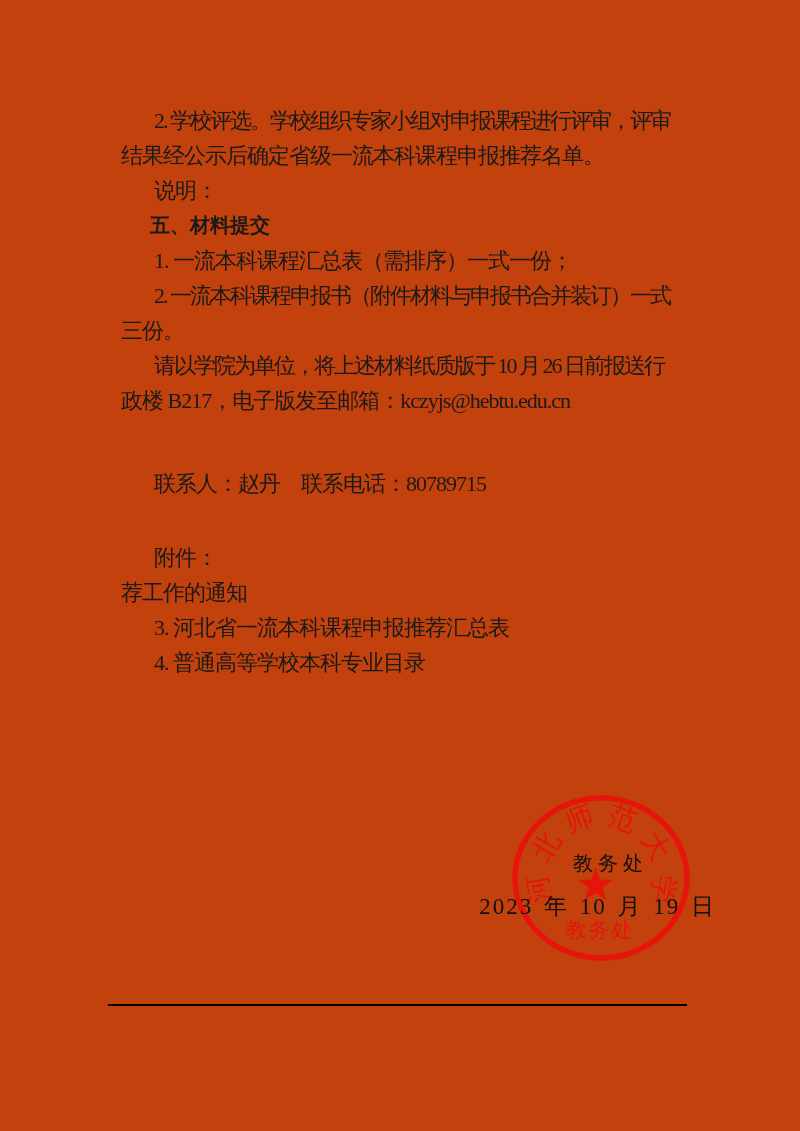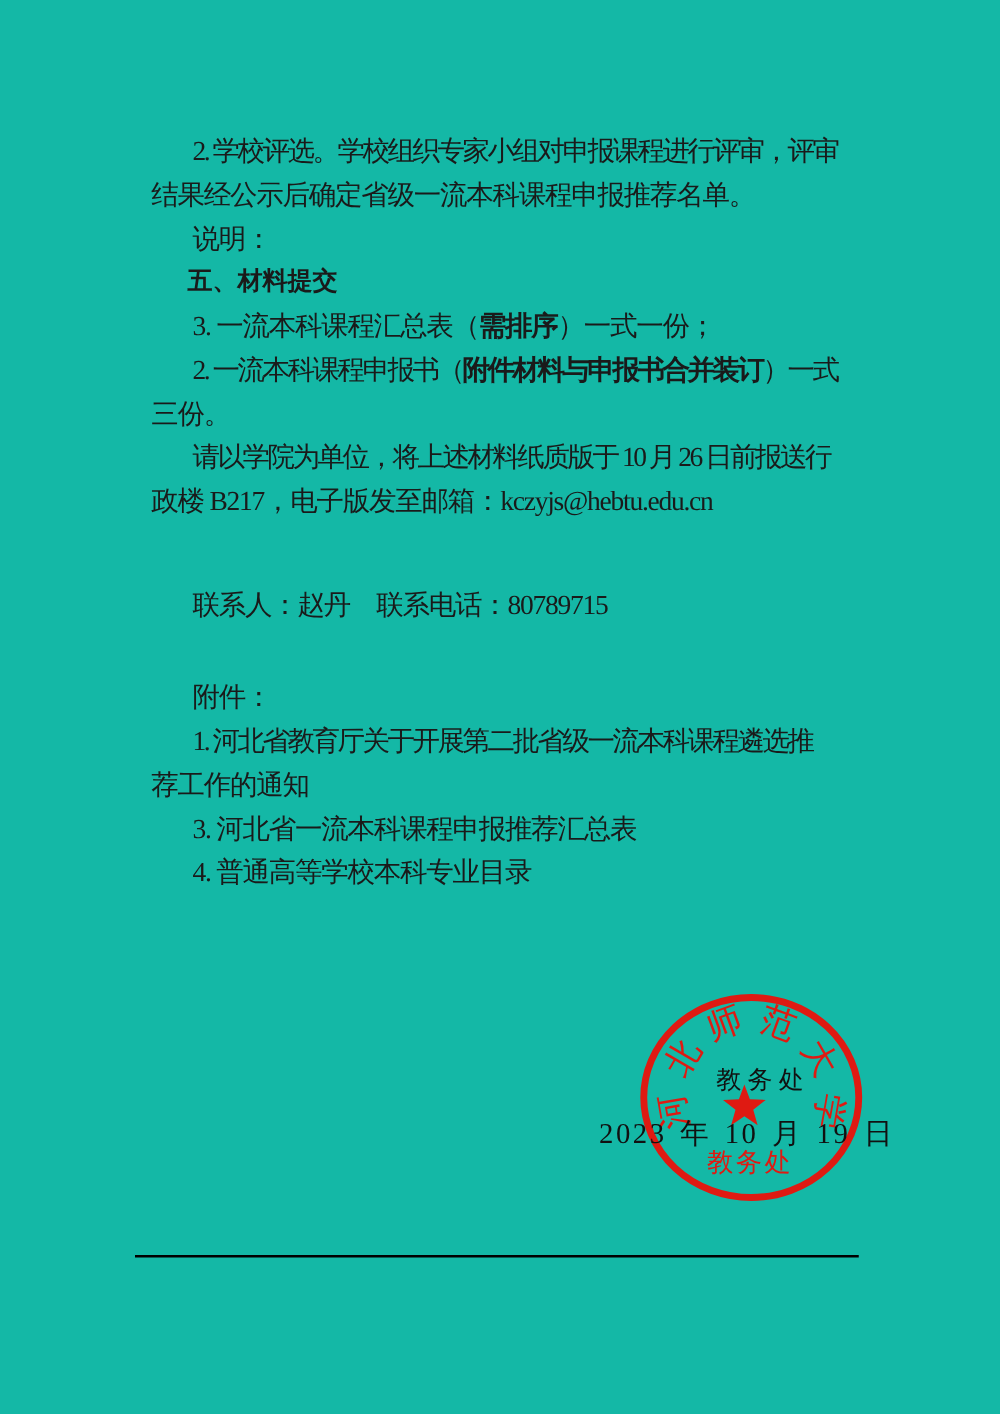--- a/index.html
+++ b/index.html
@@ -1,32 +1,32 @@
 <!DOCTYPE html>
 <html><head>
 <meta charset="utf-8">
 <style>
   html,body{margin:0;padding:0;}
   body{
     width:800px;height:1131px;position:relative;background:#ffffff;overflow:hidden;
     font-family:"Liberation Serif","DejaVu Serif",serif;color:#1a1a1a;
   }
-  .page{position:absolute;inset:0;background:#14b8a6;}
+  .page{position:absolute;inset:0;background:#c2410c;}
   .content{
     position:absolute;left:121px;top:103px;right:0;
     font-size:22px;line-height:35px;letter-spacing:-1px;
   }
   .line{height:35px;white-space:nowrap;}
   .indent{padding-left:33px;}
   .tight{letter-spacing:-2px;}
   .heading{
     font-family:"Liberation Sans","DejaVu Sans",sans-serif;
     font-weight:bold;font-size:20px;padding-left:29px;letter-spacing:0;
   }
-  .b{font-weight:bold;}
+  .b{font-weight:normal;}
   .gap-contact{margin-top:48px;}
   .gap-attach{margin-top:39px;}
   .sig-dept{
     position:absolute;top:850px;right:157px;z-index:3;
     font-size:20px;letter-spacing:0;white-space:nowrap;color:#111;
   }
   .sig-date{
     position:absolute;top:891px;right:84px;z-index:3;
     font-size:23px;letter-spacing:2px;word-spacing:3px;white-space:nowrap;color:#111;
   }
@@ -45,28 +45,27 @@
 </head>
 <body>
 
 <div class="page">
 
   <div class="content">
     <div class="line indent tight">2. 学校评选。学校组织专家小组对申报课程进行评审，评审</div>
     <div class="line">结果经公示后确定省级一流本科课程申报推荐名单。</div>
     <div class="line indent">说明：</div>
     <div class="line heading">五、材料提交</div>
-    <div class="line indent"><span>3. 一流本科课程汇总表（</span><span class="b">需排序</span><span>）一式一份；</span></div>
+    <div class="line indent"><span>1. 一流本科课程汇总表（</span><span class="b">需排序</span><span>）一式一份；</span></div>
     <div class="line indent tight"><span>2. 一流本科课程申报书（</span><span class="b">附件材料与申报书合并装订</span><span>）一式</span></div>
     <div class="line">三份。</div>
     <div class="line indent tight">请以学院为单位，将上述材料纸质版于 10 月 26 日前报送行</div>
     <div class="line">政楼 B217，电子版发至邮箱：kczyjs@hebtu.edu.cn</div>
     <div class="line indent gap-contact">联系人：赵丹　联系电话：80789715</div>
     <div class="line indent gap-attach">附件：</div>
-    <div class="line indent tight">1. 河北省教育厅关于开展第二批省级一流本科课程遴选推</div>
     <div class="line">荐工作的通知</div>
     <div class="line indent">3. 河北省一流本科课程申报推荐汇总表</div>
     <div class="line indent">4. 普通高等学校本科专业目录</div>
   </div>
 
   <div class="sig-dept">教 务 处</div>
   <div class="sig-date">2023 年 10 月 19 日</div>
 
   <svg class="seal" viewBox="0 0 200 200" aria-hidden="true">
     <ellipse cx="100" cy="100" rx="86" ry="80" fill="none" stroke-width="5.5" stroke="#e8140c"></ellipse>

